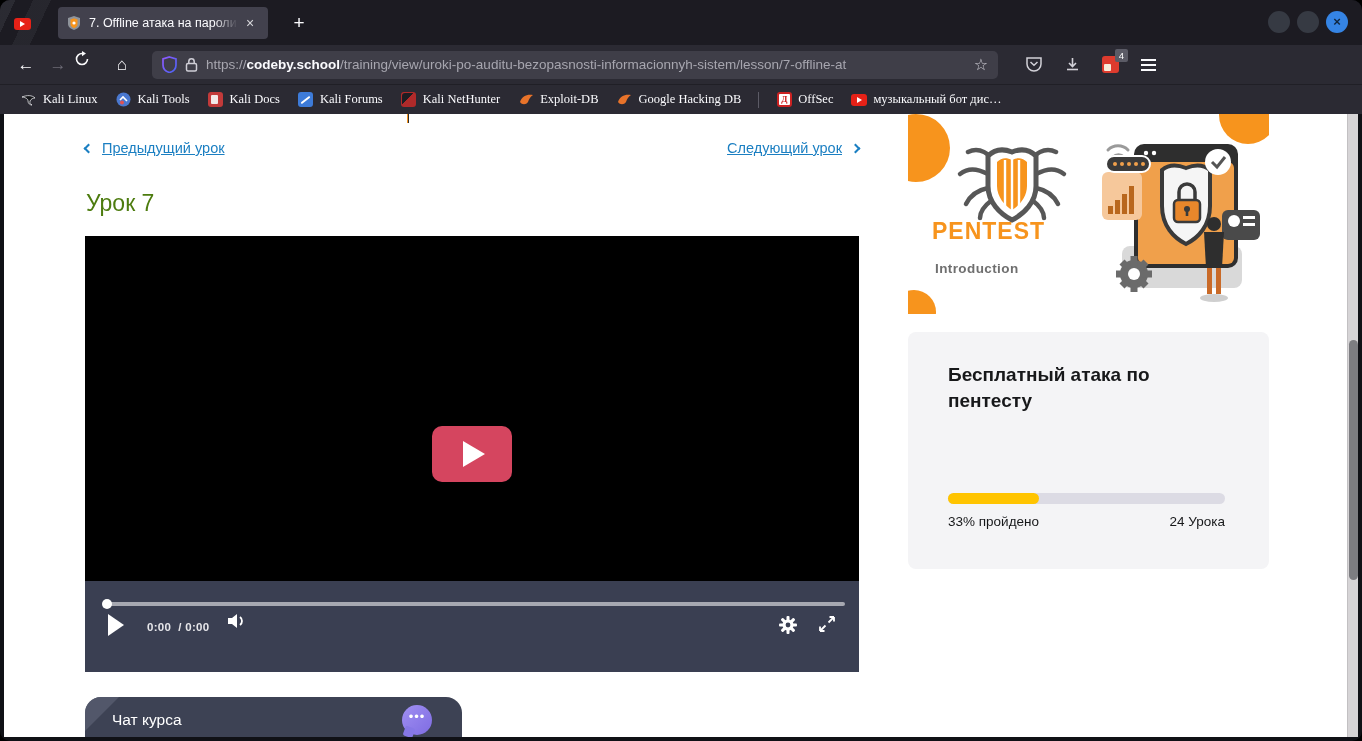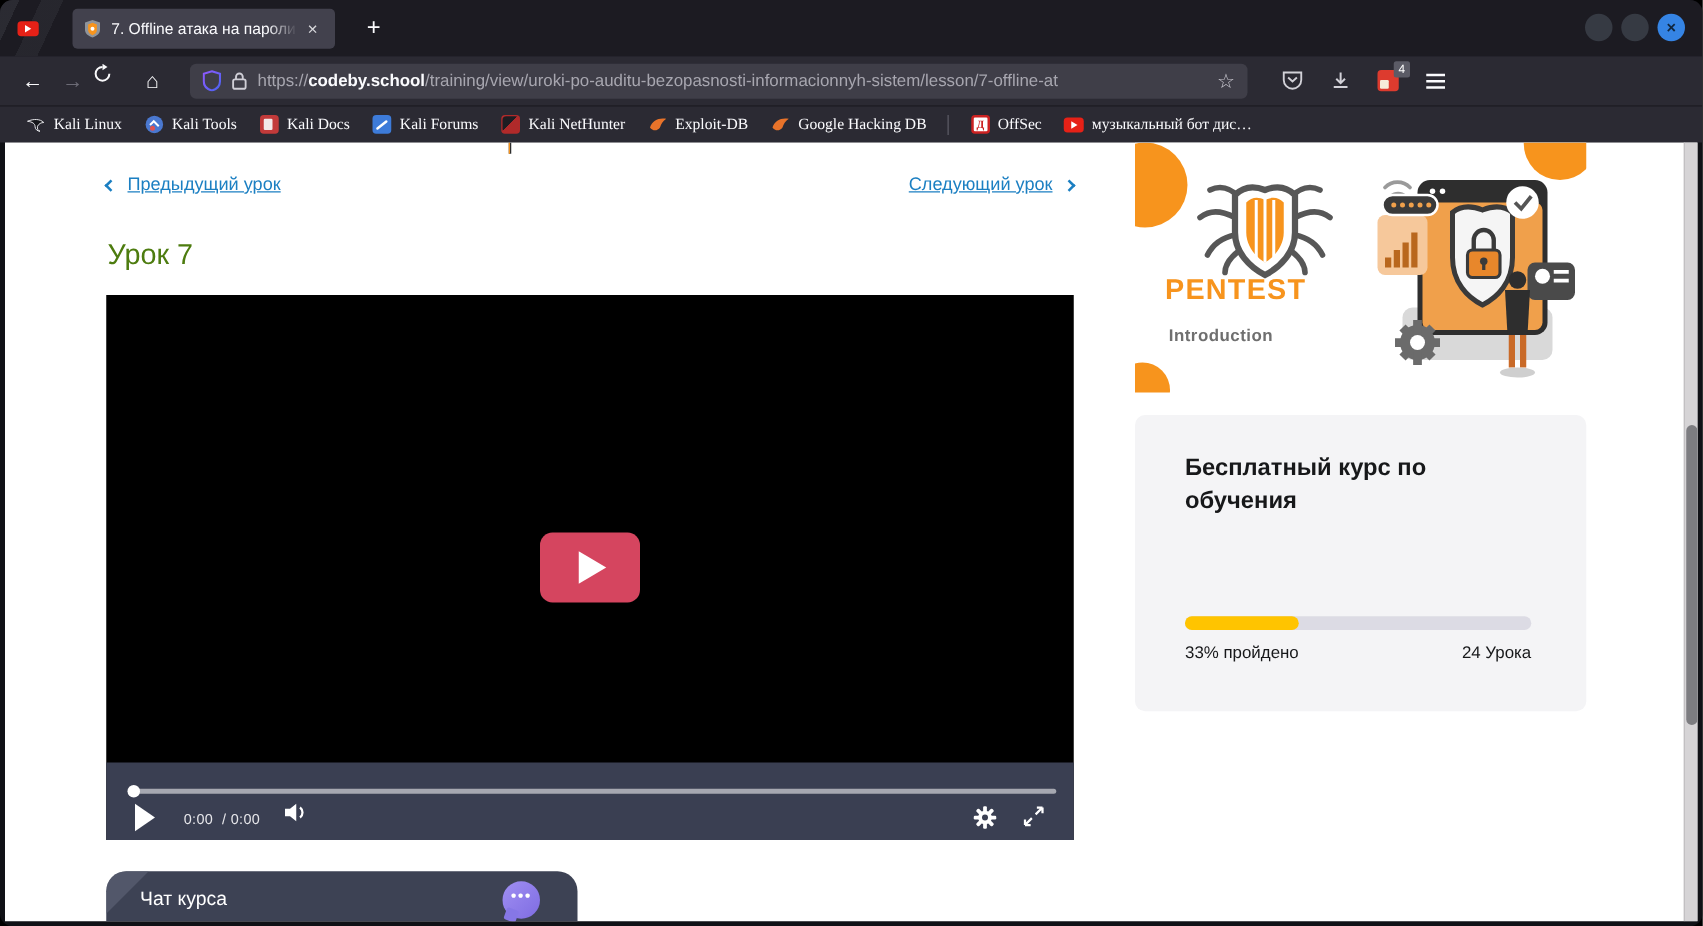--- a/index.html
+++ b/index.html
@@ -78,21 +78,21 @@
   .chev.right { border-width:2.5px 2.5px 0 0; transform:rotate(45deg); }
 
   .lesson-title { position:absolute; top:76px; left:82px; font-size:23px; color:#4d7c0f; font-weight:500; }
 
   
   .player { position:absolute; top:122px; left:81px; width:774px; height:436px; background:#000; }
   .big-play { position:absolute; left:347px; top:190px; width:80px; height:56px; background:#d5455f;
               border-radius:10px; }
   .big-play::after { content:""; position:absolute; left:31px; top:15px; border-left:22px solid #fff;
                      border-top:13px solid transparent; border-bottom:13px solid transparent; }
-  .controls { position:absolute; left:0; bottom:0; width:774px; height:62px; background:#3a3f52; }
+  .controls { position:absolute; left:0; bottom:0; width:774px; height:91px; background:#3a3f52;font-weight:bold; }
   .seekbar { position:absolute; left:19px; right:14px; top:21px; height:4px; background:rgba(255,255,255,.55);
              border-radius:2px; }
   .seek-knob { position:absolute; left:-2px; top:-3px; width:10px; height:10px; background:#fff; border-radius:50%; }
   .ctl-play { position:absolute; left:23px; top:33px; width:0; height:0; border-left:16px solid #fff;
               border-top:11px solid transparent; border-bottom:11px solid transparent; }
   .ctl-time { position:absolute; left:62px; top:40px; color:#e6e6ea; font-size:11.5px; letter-spacing:.3px; }
   .ctl-vol { position:absolute; left:141px; top:31px; }
   .ctl-gear { position:absolute; left:693px; top:34px; }
   .ctl-fs { position:absolute; left:733px; top:34px; }
 
@@ -430,21 +430,21 @@
         <circle cx="40" cy="146" r="6" fill="#fff"></circle>
         <circle cx="120" cy="96" r="7" fill="#2e2e2e"></circle>
         <path d="M110 104 L130 104 L128 140 L112 140 Z" fill="#2e2e2e"></path>
         <rect x="113" y="140" width="5" height="26" fill="#c96a28"></rect>
           <rect x="122" y="140" width="5" height="26" fill="#c96a28"></rect>
         <ellipse cx="120" cy="170" rx="14" ry="4" fill="#cfcfcf"></ellipse>
       </svg>
     </div>
 
     <div class="course-card">
-      <div class="cc-title">Бесплатный курс по обучения</div>
+      <div class="cc-title">Бесплатный атака по пентесту</div>
       <div class="cc-track">
         <div class="cc-fill" style="width: 33%;"></div>
       </div>
       <div class="cc-labels">
         <span>33% пройдено</span>
         <span>24 Урока</span>
       </div>
     </div>
 
     <div class="scrollbar">

